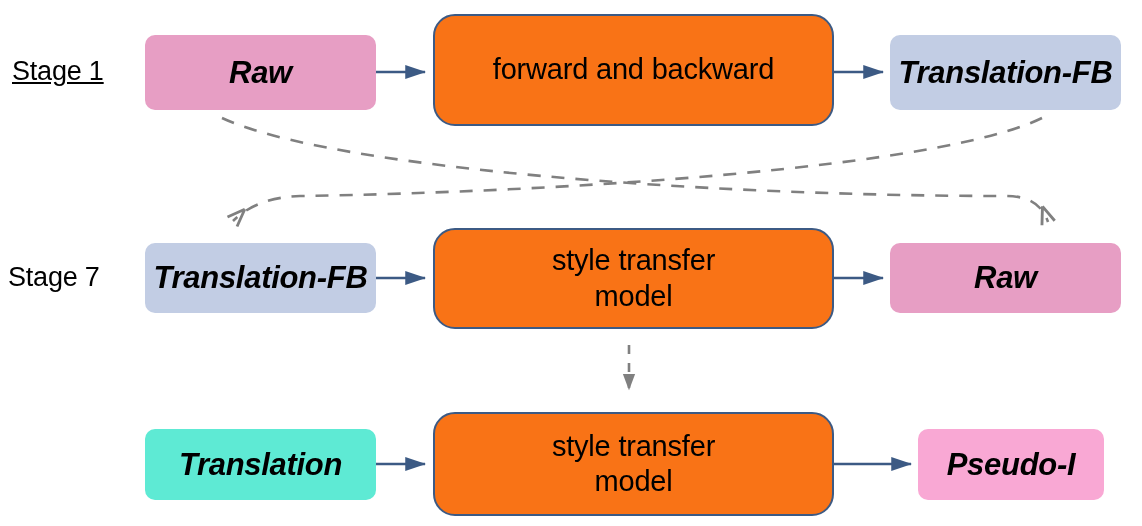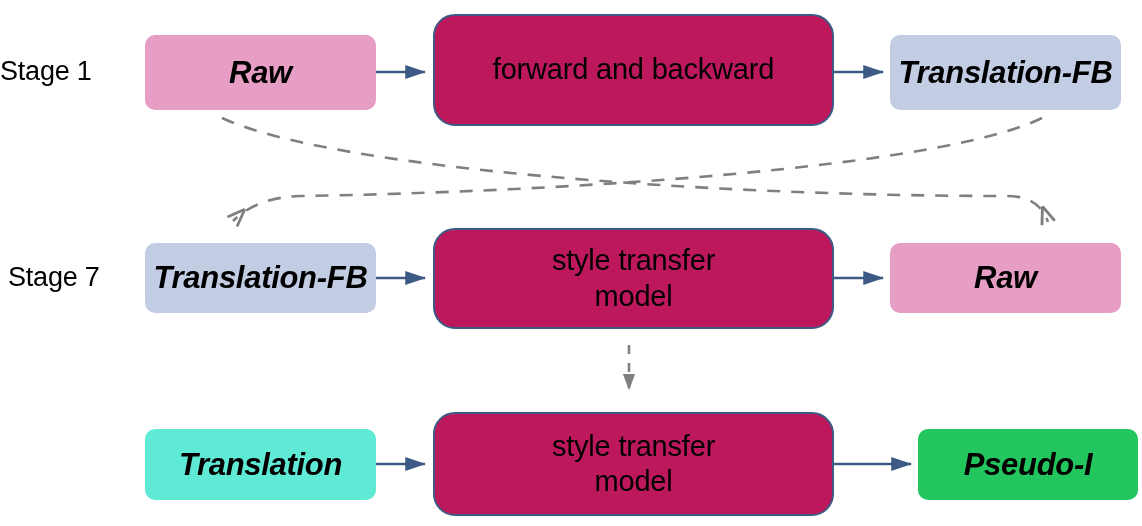--- a/index.html
+++ b/index.html
@@ -32,21 +32,21 @@
     text-align: center;
   }
   .node.data {
     font-style: italic;
     font-weight: bold;
     font-size: 31px;
     color: #000000;
     letter-spacing: -0.3px;
   }
   .node.model {
-    background: #be185d;
+    background: #f97316;
     border: 2.5px solid #3c5a84;
     border-radius: 22px;
     font-size: 29px;
     color: #000000;
     line-height: 1.22;
     letter-spacing: -0.2px;
   }
   svg.overlay {
     position: absolute;
     left: 0;
@@ -83,21 +83,21 @@
     <line x1="376" y1="464" x2="425" y2="464" stroke="#3C5A84" stroke-width="2.6" marker-end="url(#arrowSolid)"></line>
     <line x1="834" y1="464" x2="911" y2="464" stroke="#3C5A84" stroke-width="2.6" marker-end="url(#arrowSolid)"></line>
 
     <path d="M 222,118 C 330,168 700,196 1005,196 C 1030,196 1042,205 1048,222" fill="none" stroke="#808080" stroke-width="2.6" stroke-dasharray="13,11" marker-end="url(#arrowOpenGrey)"></path>
 
     <path d="M 1042,118 C 940,168 560,192 300,196 C 270,197 248,206 233,221" fill="none" stroke="#808080" stroke-width="2.6" stroke-dasharray="13,11" marker-end="url(#arrowOpenGrey)"></path>
 
     <line x1="629" y1="345" x2="629" y2="388" stroke="#808080" stroke-width="2.6" stroke-dasharray="9,9" marker-end="url(#arrowDashGrey)"></line>
   </svg>
 
-  <div class="stage-label" style="left:0; top:56px;">Stage 1</div>
+  <div class="stage-label" style="left:12px; top:56px;text-decoration:underline;">Stage 1</div>
   <div class="stage-label" style="left:8px; top:262px;">Stage 7</div>
 
   <div class="node data" style="left:145px; top:35px; width:231px; height:75px; background:#E79EC4;">Raw</div>
 
   <div class="node model" style="left:433px; top:14px; width:401px; height:112px; flex-direction:column;">
     <span>forward and backward</span>
   </div>
 
   <div class="node data" style="left:890px; top:35px; width:231px; height:75px; background:#C2CDE4;">Translation-FB</div>
 
@@ -110,15 +110,15 @@
 
   <div class="node data" style="left:890px; top:243px; width:231px; height:70px; background:#E79EC4;">Raw</div>
 
   <div class="node data" style="left:145px; top:429px; width:231px; height:71px; background:#5eead4;">Translation</div>
 
   <div class="node model" style="left:433px; top:412px; width:401px; height:104px; flex-direction:column;">
     <span>style transfer</span>
     <span>model</span>
   </div>
 
-  <div class="node data" style="left:918px; top:429px; width:220px; height:71px; background:#22c55e;">Pseudo-I</div>
+  <div class="node data" style="left:918px; top:429px; width:186px; height:71px; background:#f9a8d4;">Pseudo-I</div>
 
 </div>
 
 </body></html>

